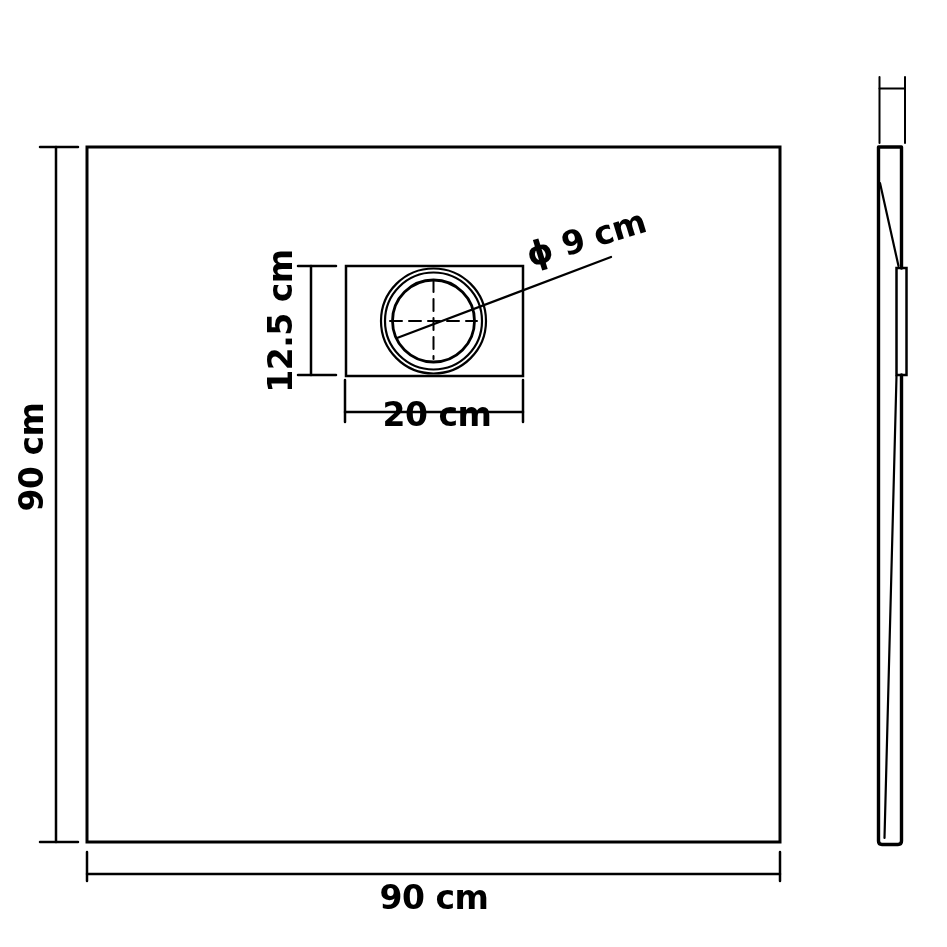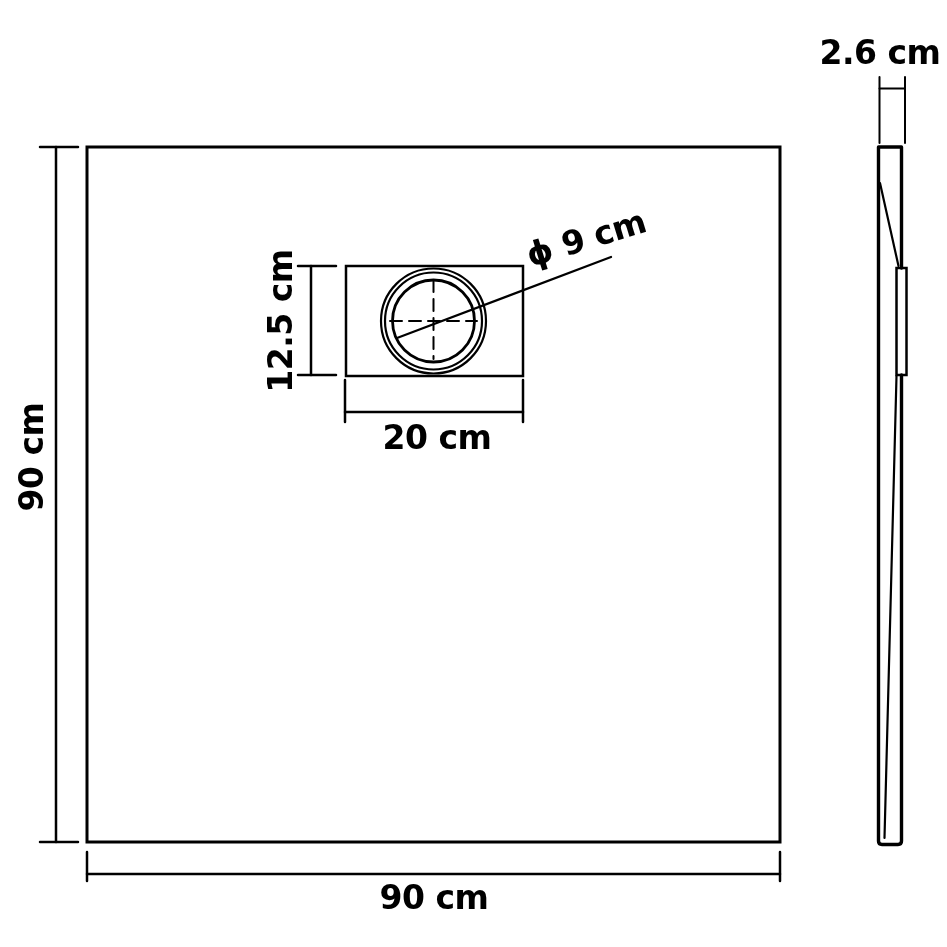--- a/index.html
+++ b/index.html
@@ -98,19 +98,18 @@
       <line x1="896.5" y1="376" x2="884.5" y2="838" stroke-width="2.2"></line>
     </g>
   </svg>
 
   <div class="dim-label rot-ccw" style="left:31px; top:457px;">90 cm</div>
 
   <div class="dim-label" style="left:434px; top:897px;">90 cm</div>
 
   <div class="dim-label rot-ccw" style="left:280px; top:321px;">12.5 cm</div>
 
-  <div class="dim-label" style="left:437px; top:437px;text-align:right;">20 cm</div>
+  <div class="dim-label" style="left:437px; top:414px;text-align:right;">20 cm</div>
 
   <div class="dim-label rot-diag" style="left:586px; top:238px;">ϕ 9 cm</div>
 
-  <div class="dim-label" style="left:880px; top:52px;">2.6 cm</div>
 
 </div>
 
 </body></html>

